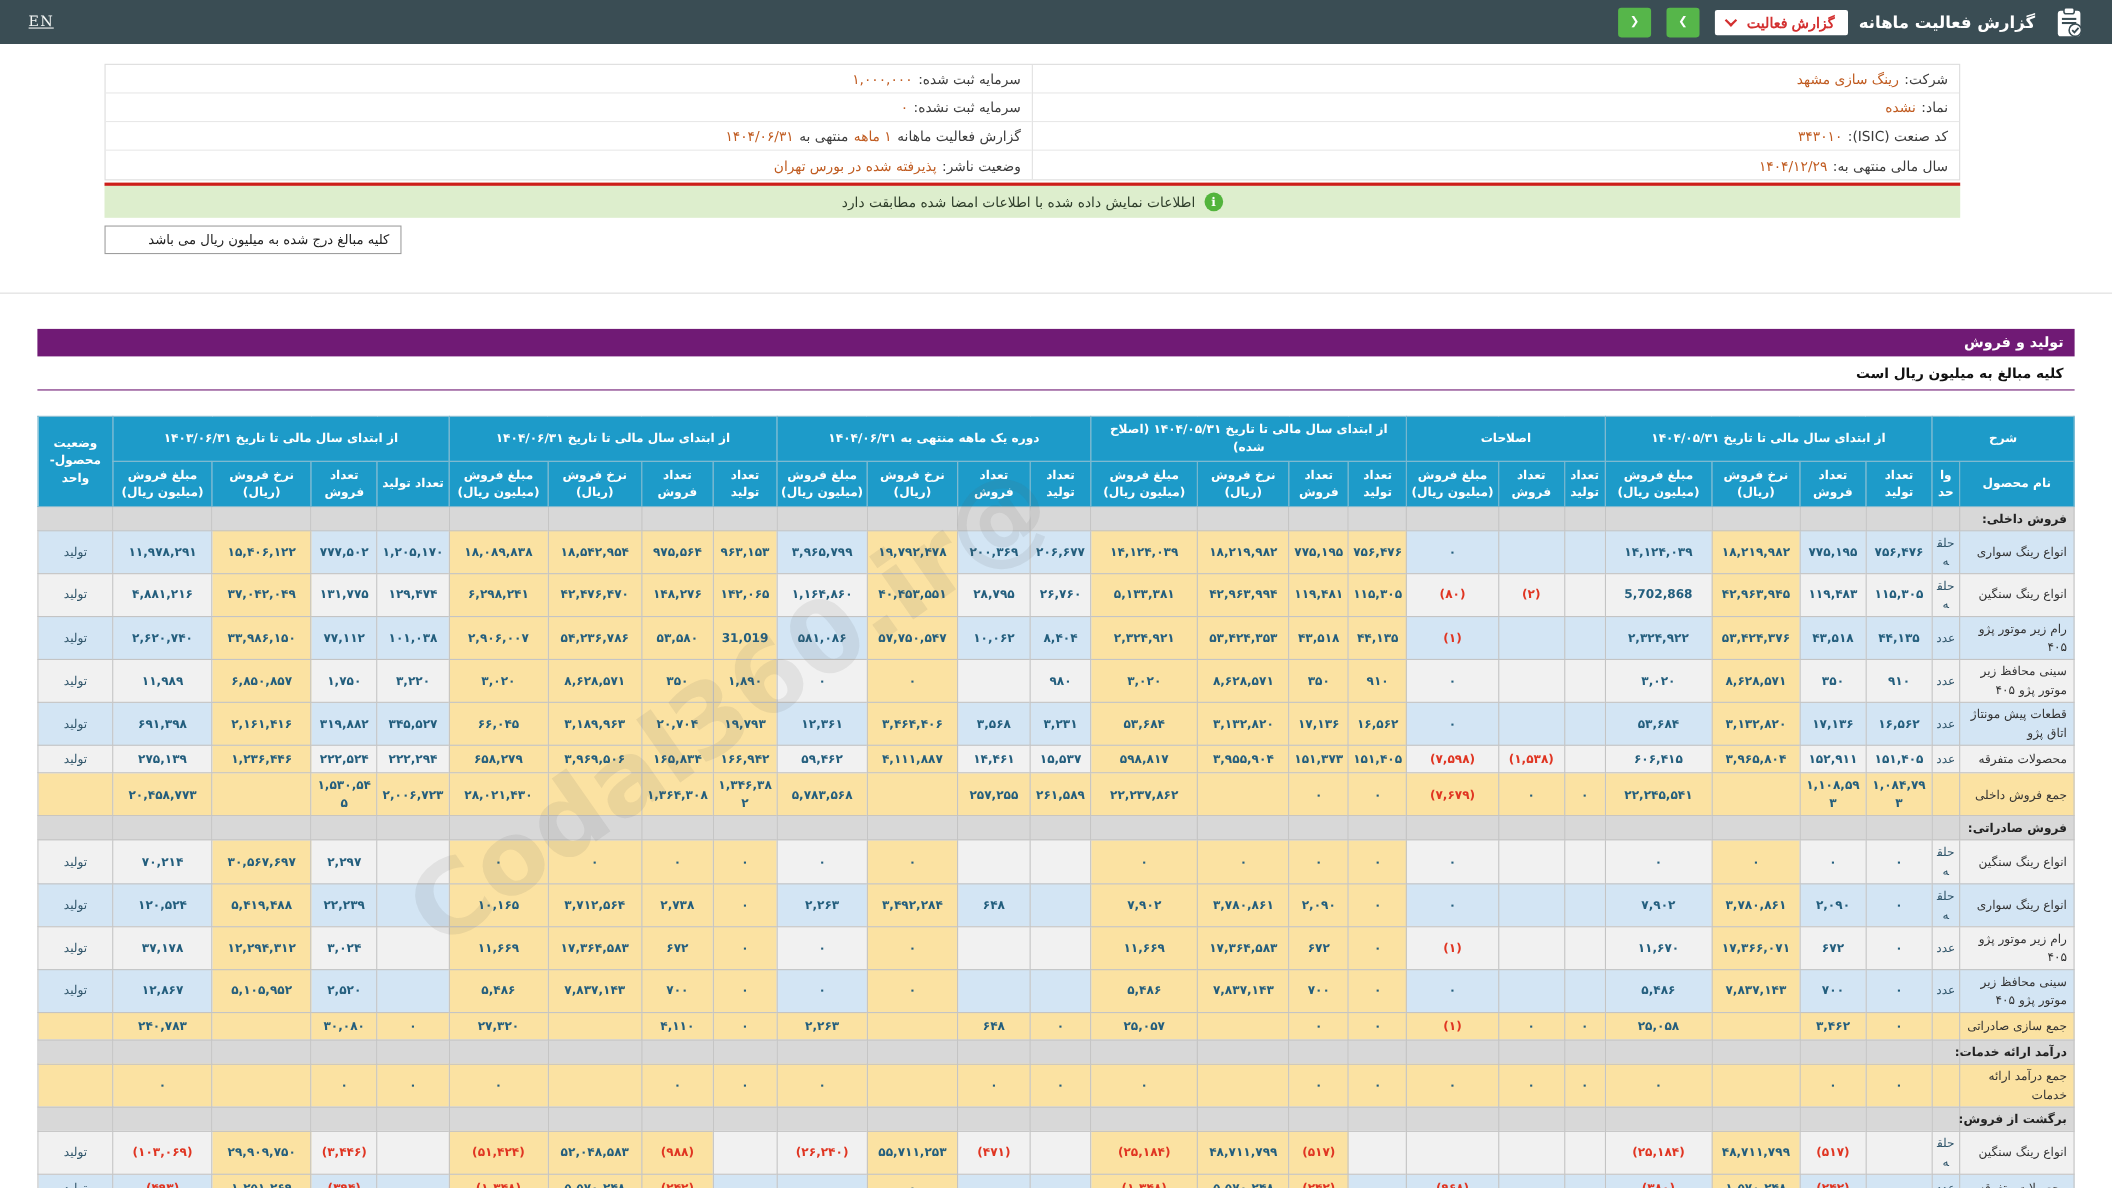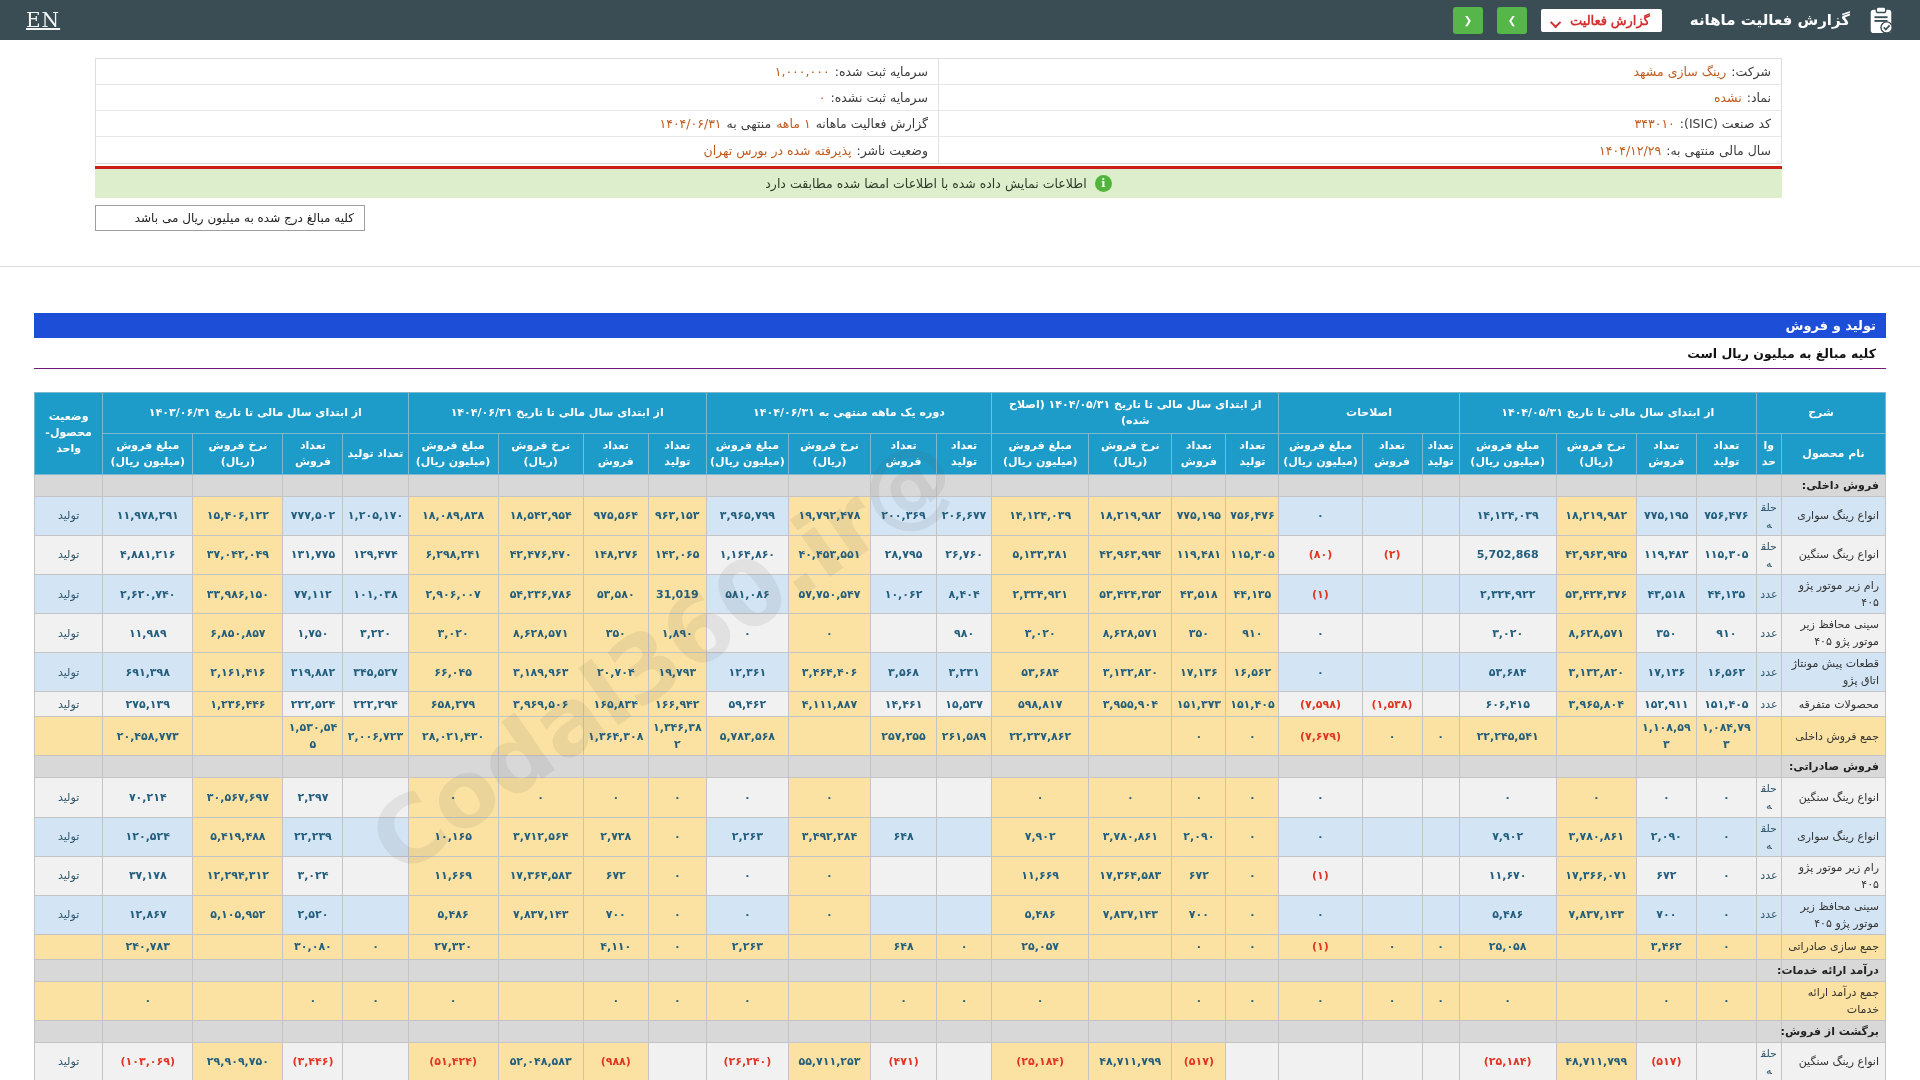--- a/index.html
+++ b/index.html
@@ -3,29 +3,29 @@
 <meta charset="utf-8">
 <style>
   * { margin:0; padding:0; box-sizing:border-box; }
   html,body { width:1920px; height:1080px; overflow:hidden; background:#fff;
     font-family:"DejaVu Sans", sans-serif; }
   
   .topbar { height:40px; background:#3a4d54; display:flex; align-items:center;
     padding:0 26px; gap:10px; position:relative; }
   .tb-title { color:#fff; font-size:15px; font-weight:bold; margin-right:8px; }
   .tb-drop { background:#fff; color:#d32f2f; font-size:13px; font-weight:bold;
-    border:none; border-radius:2px; padding:4px 12px; margin-right:18px;
-    display:flex; align-items:flex-end; gap:9px; cursor:pointer; }
+    border:none; border-radius:2px; padding:4px 12px; 
+    display:flex; align-items:center; gap:9px; cursor:pointer; }
   .chev { display:inline-block; width:8px; height:8px; border-left:2px solid #d32f2f;
     border-bottom:2px solid #d32f2f; transform:rotate(-45deg) translateY(-2px); }
   .tb-nav { width:30px; height:27px; border:none; border-radius:3px; background:#56b64a;
     color:#fff; font-size:14px; font-weight:bold; cursor:pointer; margin-right:4px;
     display:flex;align-items:center;justify-content:center; font-family:"DejaVu Sans Mono",monospace;}
   .tb-en { margin-inline-start:auto; color:#f3f6f4; font-family:"DejaVu Serif", serif;
-    font-size:20px; text-decoration:underline; cursor:pointer; letter-spacing:1px; }
+    font-size:13px; text-decoration:underline; cursor:pointer; letter-spacing:1px; }
   .clip-icon { width:26px; height:28px; }
   
   .info-wrap { margin:18px 138px 0 95px; border:1px solid #ddd; display:flex; background:#fff; }
   .info-col { flex:1; }
   .info-col.right { border-left:1px solid #e2e2e2; }
   .info-row { height:26px; border-bottom:1px solid #e8e8e8; display:flex; align-items:center;
     padding:0 10px; font-size:12.5px; color:#3c3c3c; gap:5px; }
   .info-row:last-child { border-bottom:none; }
   .info-val { color:#c05b20; }
   .red-line { margin:2px 138px 0 95px; height:3px; background:#cc1f1a; }
@@ -33,21 +33,21 @@
     display:flex; align-items:center; justify-content:center; gap:8px;
     font-size:12.5px; color:#2e3d2a; }
   .info-ico { width:17px; height:17px; border-radius:50%; background:#52b43c; color:#fff;
     font-size:11px; font-weight:bold; display:flex; align-items:center; justify-content:center;
     font-family:"DejaVu Serif",serif; }
   .million-box { margin:7px 0 0 0; position:absolute; left:95px; width:270px; height:26px;
     background:#fff; border:1px solid #9e9e9e; font-size:12px; color:#222;
     display:flex; align-items:center; padding:0 10px; }
   .divider { margin-top:68px; border-top:1px solid #ddd; }
   
-  .sec-bar { margin:46px 34px 0 34px; height:25px; background:#1d4ed8; color:#fff;
+  .sec-bar { margin:32px 34px 0 34px; height:25px; background:#701a75; color:#fff;
     font-weight:bold; font-size:13px; display:flex; align-items:center; padding:0 10px; }
   .sec-note { margin:0 34px; height:31px; border-bottom:1px solid #701a75;
     display:flex; align-items:center; padding:0 10px; font-size:12.5px; font-weight:bold; color:#111; }
   
   .tbl-wrap { margin:23px 34px 0 34px; position:relative; }
   table { border-collapse:collapse; table-layout:fixed; width:1852px; }
   th, td { border:1px solid #c4c4c4; font-size:11px; text-align:center; vertical-align:middle;
     padding:2px 3px; word-wrap:break-word; }
   thead th { background:#1d9bc9; color:#fff; font-weight:bold; border-color:#7fb9cf;
     padding:4px 3px; line-height:1.45; }

